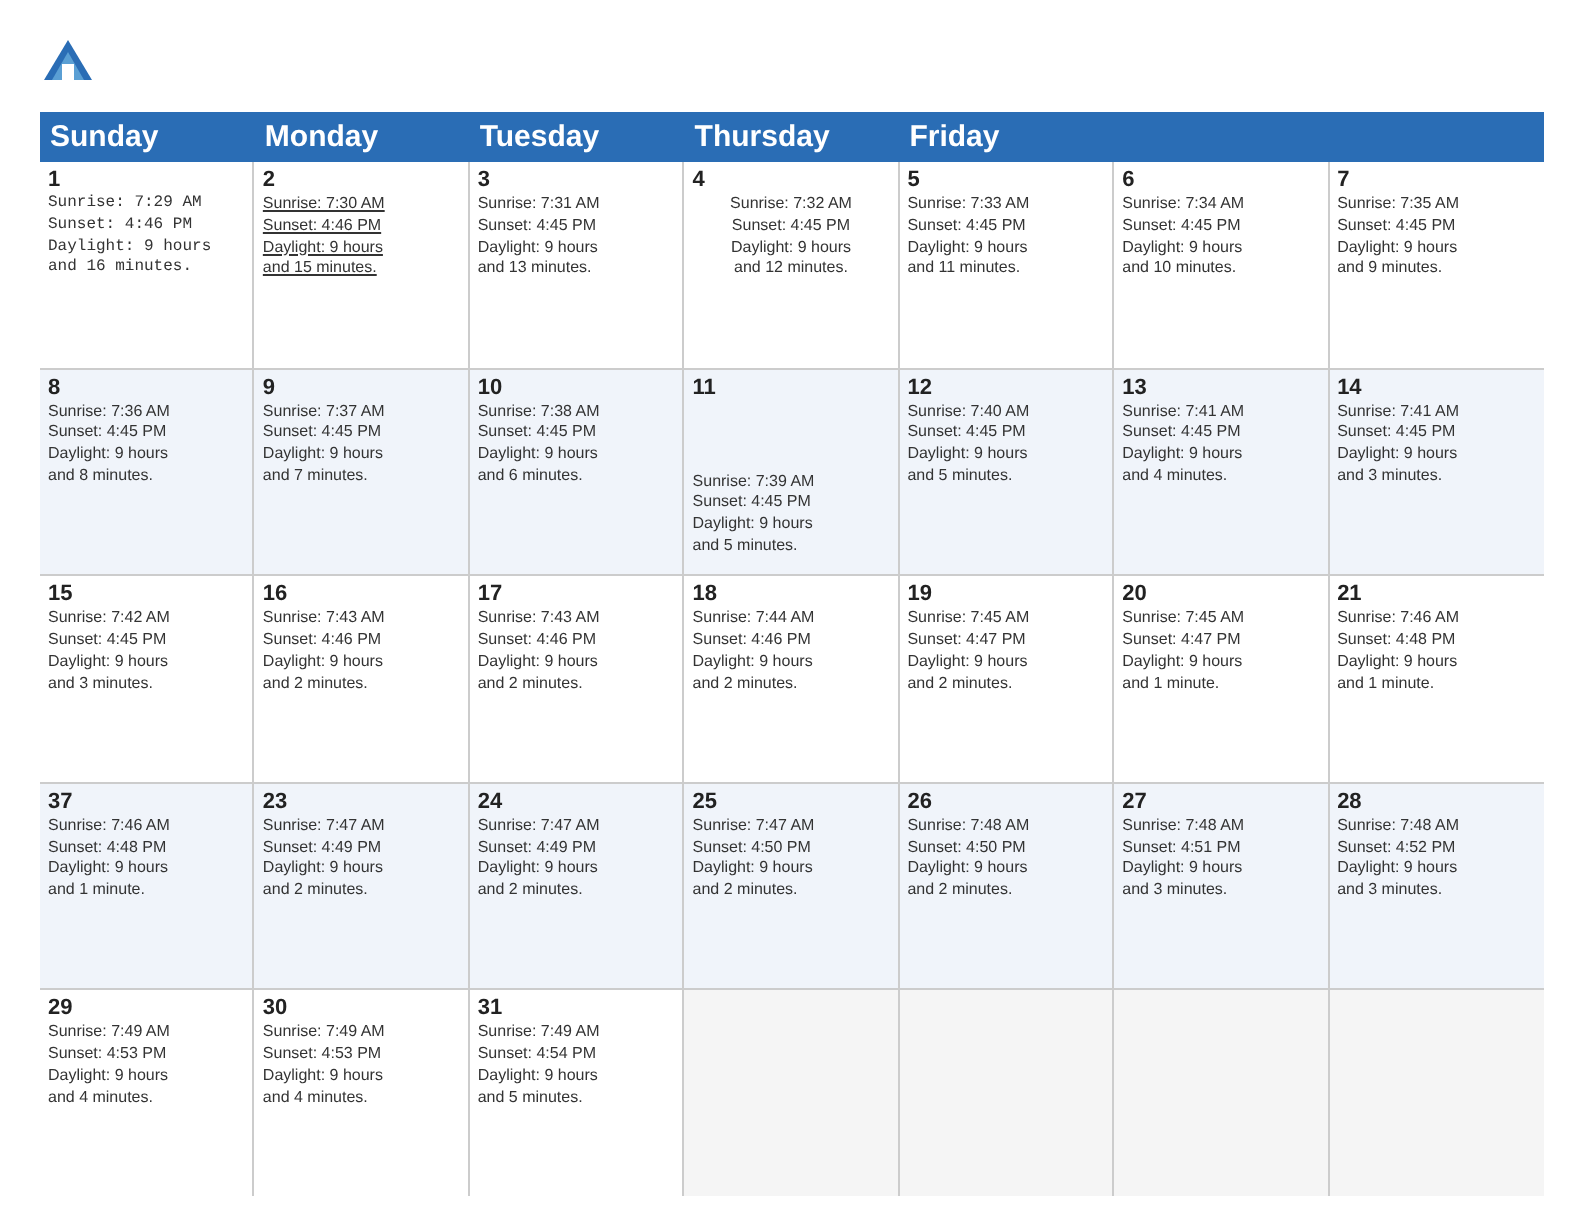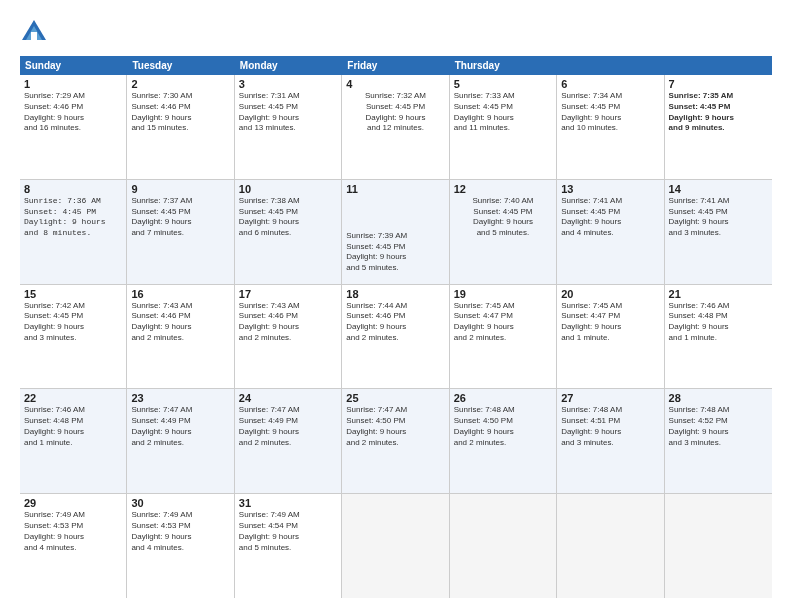--- a/index.html
+++ b/index.html
@@ -65,21 +65,21 @@
       display: flex;
       flex-direction: column;
     }
     .cal-header {
       display: grid;
       grid-template-columns: repeat(7, 1fr);
       background: #2a6db5;
     }
     .cal-header-cell {
       color: #fff;
-      font-size: 10px;
+      font-size: 15px;
       font-weight: bold;
       padding: 4px 5px;
       text-align: left;
     }
     .cal-body {
       display: flex;
       flex-direction: column;
       flex: 1;
     }
     .cal-row {
@@ -140,37 +140,37 @@
     </div>
     <div class="title-block">
       <div class="month-title"></div>
       <div class="location"></div>
     </div>
   </div>
 
   <div class="calendar">
     <div class="cal-header">
     <div class="cal-header-cell">Sunday</div>
+        <div class="cal-header-cell">Monday</div>
         <div class="cal-header-cell">Tuesday</div>
-        <div class="cal-header-cell">Monday</div>
+        <div class="cal-header-cell">Thursday</div>
         <div class="cal-header-cell">Friday</div>
-        <div class="cal-header-cell">Thursday</div>
       </div>
     <div class="cal-body">
     <div class="cal-row">
           <div class="cal-cell">
             <span class="day-num">1</span>
-            <div class="cell-text" style="white-space: pre-line;">Sunrise: 7:29 AM
+            <div class="cell-text" style="white-space: pre-line; font-family: Liberation Mono, monospace;">Sunrise: 7:29 AM
 Sunset: 4:46 PM
 Daylight: 9 hours
 and 16 minutes.</div>
           </div>
           <div class="cal-cell">
             <span class="day-num">2</span>
-            <div class="cell-text" style="white-space: pre-line;">Sunrise: 7:30 AM
+            <div class="cell-text" style="white-space: pre-line; text-decoration: underline;">Sunrise: 7:30 AM
 Sunset: 4:46 PM
 Daylight: 9 hours
 and 15 minutes.</div>
           </div>
           <div class="cal-cell">
             <span class="day-num">3</span>
             <div class="cell-text" style="white-space: pre-line;">Sunrise: 7:31 AM
 Sunset: 4:45 PM
 Daylight: 9 hours
 and 13 minutes.</div>
@@ -191,30 +191,30 @@
           </div>
           <div class="cal-cell">
             <span class="day-num">6</span>
             <div class="cell-text" style="white-space: pre-line;">Sunrise: 7:34 AM
 Sunset: 4:45 PM
 Daylight: 9 hours
 and 10 minutes.</div>
           </div>
           <div class="cal-cell">
             <span class="day-num">7</span>
-            <div class="cell-text" style="white-space: pre-line; font-weight: bold;">Sunrise: 7:35 AM
+            <div class="cell-text" style="white-space: pre-line;">Sunrise: 7:35 AM
 Sunset: 4:45 PM
 Daylight: 9 hours
 and 9 minutes.</div>
           </div>
         </div>
         <div class="cal-row">
           <div class="cal-cell">
             <span class="day-num">8</span>
-            <div class="cell-text" style="white-space: pre-line; font-family: Liberation Mono, monospace;">Sunrise: 7:36 AM
+            <div class="cell-text" style="white-space: pre-line;">Sunrise: 7:36 AM
 Sunset: 4:45 PM
 Daylight: 9 hours
 and 8 minutes.</div>
           </div>
           <div class="cal-cell">
             <span class="day-num">9</span>
             <div class="cell-text" style="white-space: pre-line;">Sunrise: 7:37 AM
 Sunset: 4:45 PM
 Daylight: 9 hours
 and 7 minutes.</div>
@@ -228,21 +228,21 @@
           </div>
           <div class="cal-cell">
             <span class="day-num">11</span>
             <div class="cell-text" style="white-space: pre-line; margin-top: 36px;">Sunrise: 7:39 AM
 Sunset: 4:45 PM
 Daylight: 9 hours
 and 5 minutes.</div>
           </div>
           <div class="cal-cell">
             <span class="day-num">12</span>
-            <div class="cell-text" style="white-space: pre-line; text-align: center;">Sunrise: 7:40 AM
+            <div class="cell-text" style="white-space: pre-line;">Sunrise: 7:40 AM
 Sunset: 4:45 PM
 Daylight: 9 hours
 and 5 minutes.</div>
           </div>
           <div class="cal-cell">
             <span class="day-num">13</span>
             <div class="cell-text" style="white-space: pre-line;">Sunrise: 7:41 AM
 Sunset: 4:45 PM
 Daylight: 9 hours
 and 4 minutes.</div>
@@ -301,21 +301,21 @@
           <div class="cal-cell">
             <span class="day-num">21</span>
             <div class="cell-text" style="white-space: pre-line;">Sunrise: 7:46 AM
 Sunset: 4:48 PM
 Daylight: 9 hours
 and 1 minute.</div>
           </div>
         </div>
         <div class="cal-row">
           <div class="cal-cell">
-            <span class="day-num">22</span>
+            <span class="day-num">37</span>
             <div class="cell-text" style="white-space: pre-line;">Sunrise: 7:46 AM
 Sunset: 4:48 PM
 Daylight: 9 hours
 and 1 minute.</div>
           </div>
           <div class="cal-cell">
             <span class="day-num">23</span>
             <div class="cell-text" style="white-space: pre-line;">Sunrise: 7:47 AM
 Sunset: 4:49 PM
 Daylight: 9 hours

